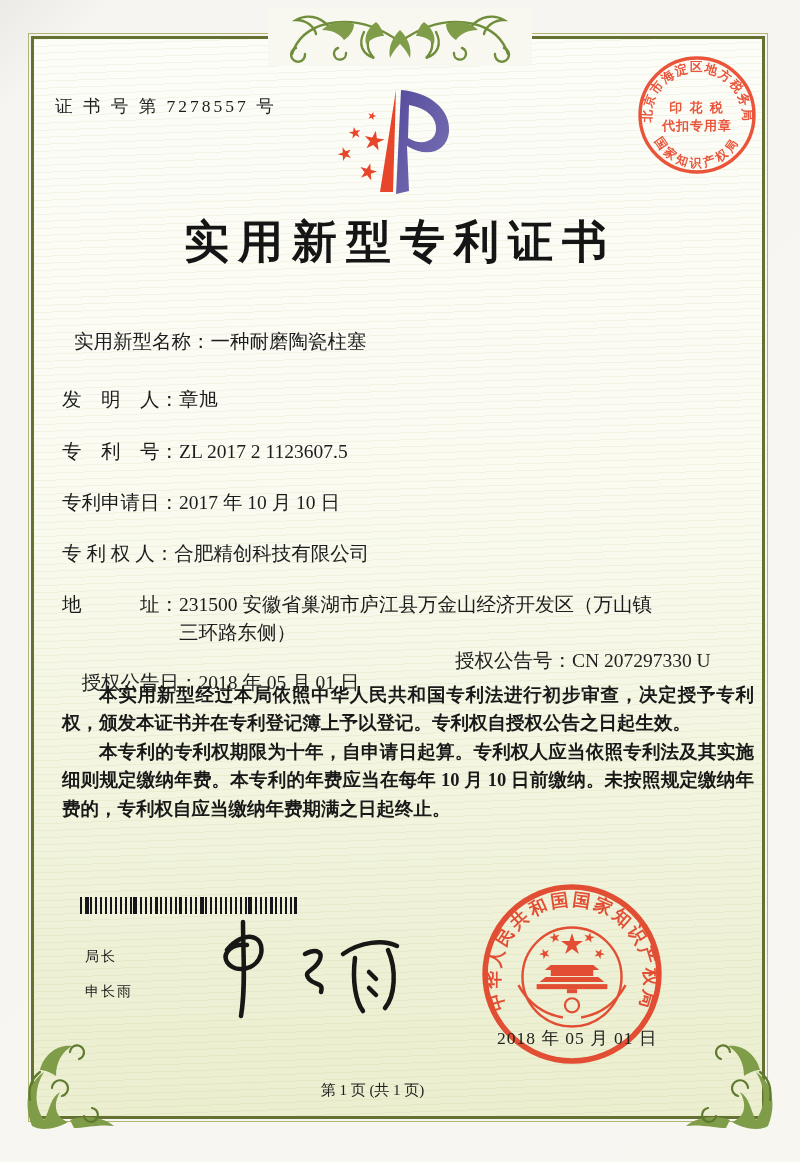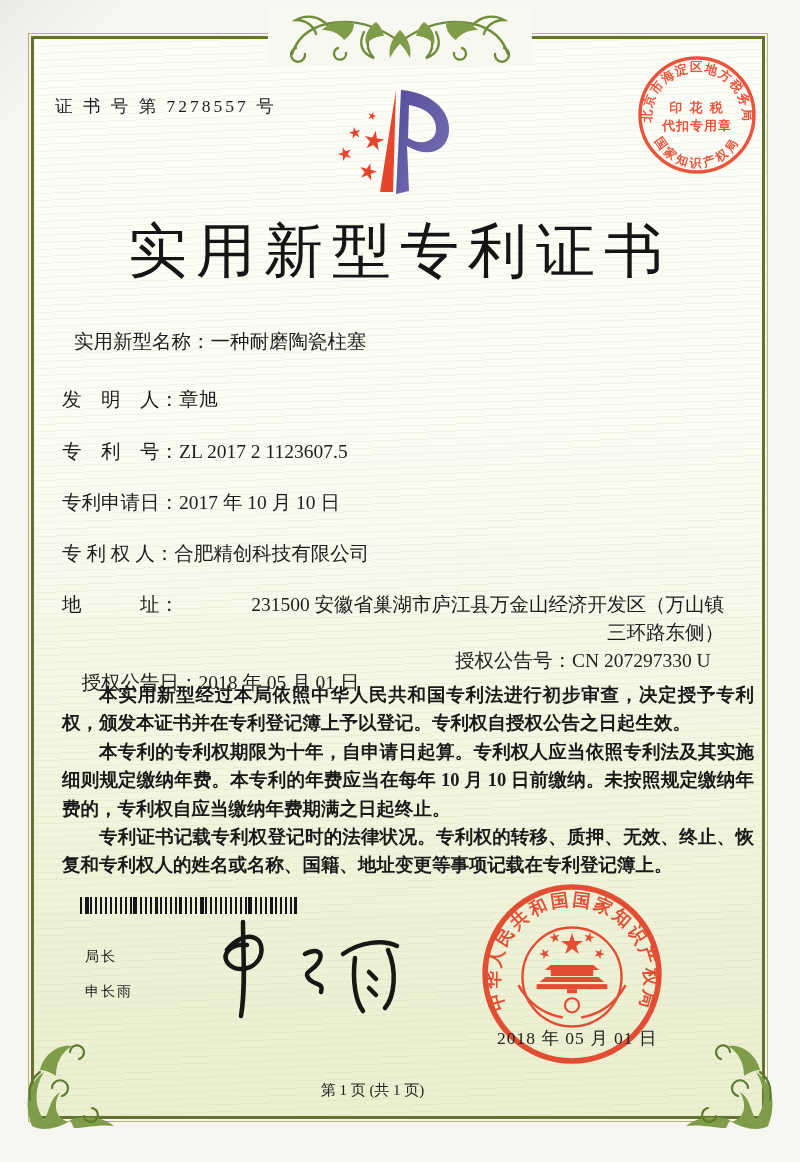--- a/index.html
+++ b/index.html
@@ -20,27 +20,27 @@
   
   .top-ornament{position:absolute;left:268px;top:8px;width:264px;height:58px;}
   .corner-flourish{position:absolute;width:104px;height:100px;}
   .corner-left{left:18px;top:1030px;}
   .corner-right{left:678px;top:1030px;transform:scaleX(-1);}
   
   .cert-no{position:absolute;left:55px;top:94px;font-size:17.5px;letter-spacing:3px;color:#1d1d1d;}
   .logo{position:absolute;left:330px;top:72px;width:150px;height:142px;}
   .tax-stamp{position:absolute;left:632px;top:50px;width:130px;height:130px;opacity:.93;}
   .doc-title{position:absolute;left:0;top:212px;width:100%;text-align:center;
-    font-size:59px;font-weight:normal;letter-spacing:9px;color:#151515;}
+    font-size:45px;font-weight:bold;letter-spacing:9px;color:#151515;}
   
   .field-row{position:absolute;left:62px;font-size:19.5px;color:#1c1c1c;white-space:pre;}
   .field-row .lab{display:inline-block;}
   .row-1{top:328px;margin-left:12px;} .row-2{top:386px;} .row-3{top:438px;} .row-4{top:489px;} .row-5{top:540px;}
   .row-addr{top:591px;display:flex;align-items:flex-start;white-space:normal;}
-  .row-addr .val{white-space:pre-wrap;width:545px;line-height:28px;display:inline-block;text-align:right;}
+  .row-addr .val{white-space:pre-wrap;width:545px;line-height:28px;display:inline-block;}
   .grant-row{position:absolute;left:62px;top:647px;width:692px;font-size:19.5px;white-space:pre;}
   .grant-right{position:absolute;left:393px;top:0;}
   
   .body-text{position:absolute;left:62px;top:681px;width:692px;font-size:18.5px;
     line-height:28.4px;text-align:justify;color:#191919;font-weight:bold;}
   .body-text p{margin:0;text-indent:2em;}
   
   .barcode{position:absolute;left:80px;top:897px;width:218px;height:17px;
     background:
       repeating-linear-gradient(90deg,#15151a 0 2px,rgba(0,0,0,0) 2px 5px),
@@ -167,21 +167,20 @@
     </div>
 
   <div class="grant-row">
     <span>授权公告日：</span><span>2018 年 05 月 01 日</span>
     <span class="grant-right"><span>授权公告号：</span><span>CN 207297330 U</span></span>
   </div>
 
   <div class="body-text">
     <p>本实用新型经过本局依照中华人民共和国专利法进行初步审查，决定授予专利权，颁发本证书并在专利登记簿上予以登记。专利权自授权公告之日起生效。</p>
     <p>本专利的专利权期限为十年，自申请日起算。专利权人应当依照专利法及其实施细则规定缴纳年费。本专利的年费应当在每年 10 月 10 日前缴纳。未按照规定缴纳年费的，专利权自应当缴纳年费期满之日起终止。</p>
-    <p>专利证书记载专利权登记时的法律状况。专利权的转移、质押、无效、终止、恢复和专利权人的姓名或名称、国籍、地址变更等事项记载在专利登记簿上。</p>
   </div>
 
   <div class="barcode"></div>
 
   <div class="commissioner">
     <div class="line">局长</div>
     <div class="line">申长雨</div>
   </div>
 
   <svg class="signature" viewBox="0 0 235 118">

